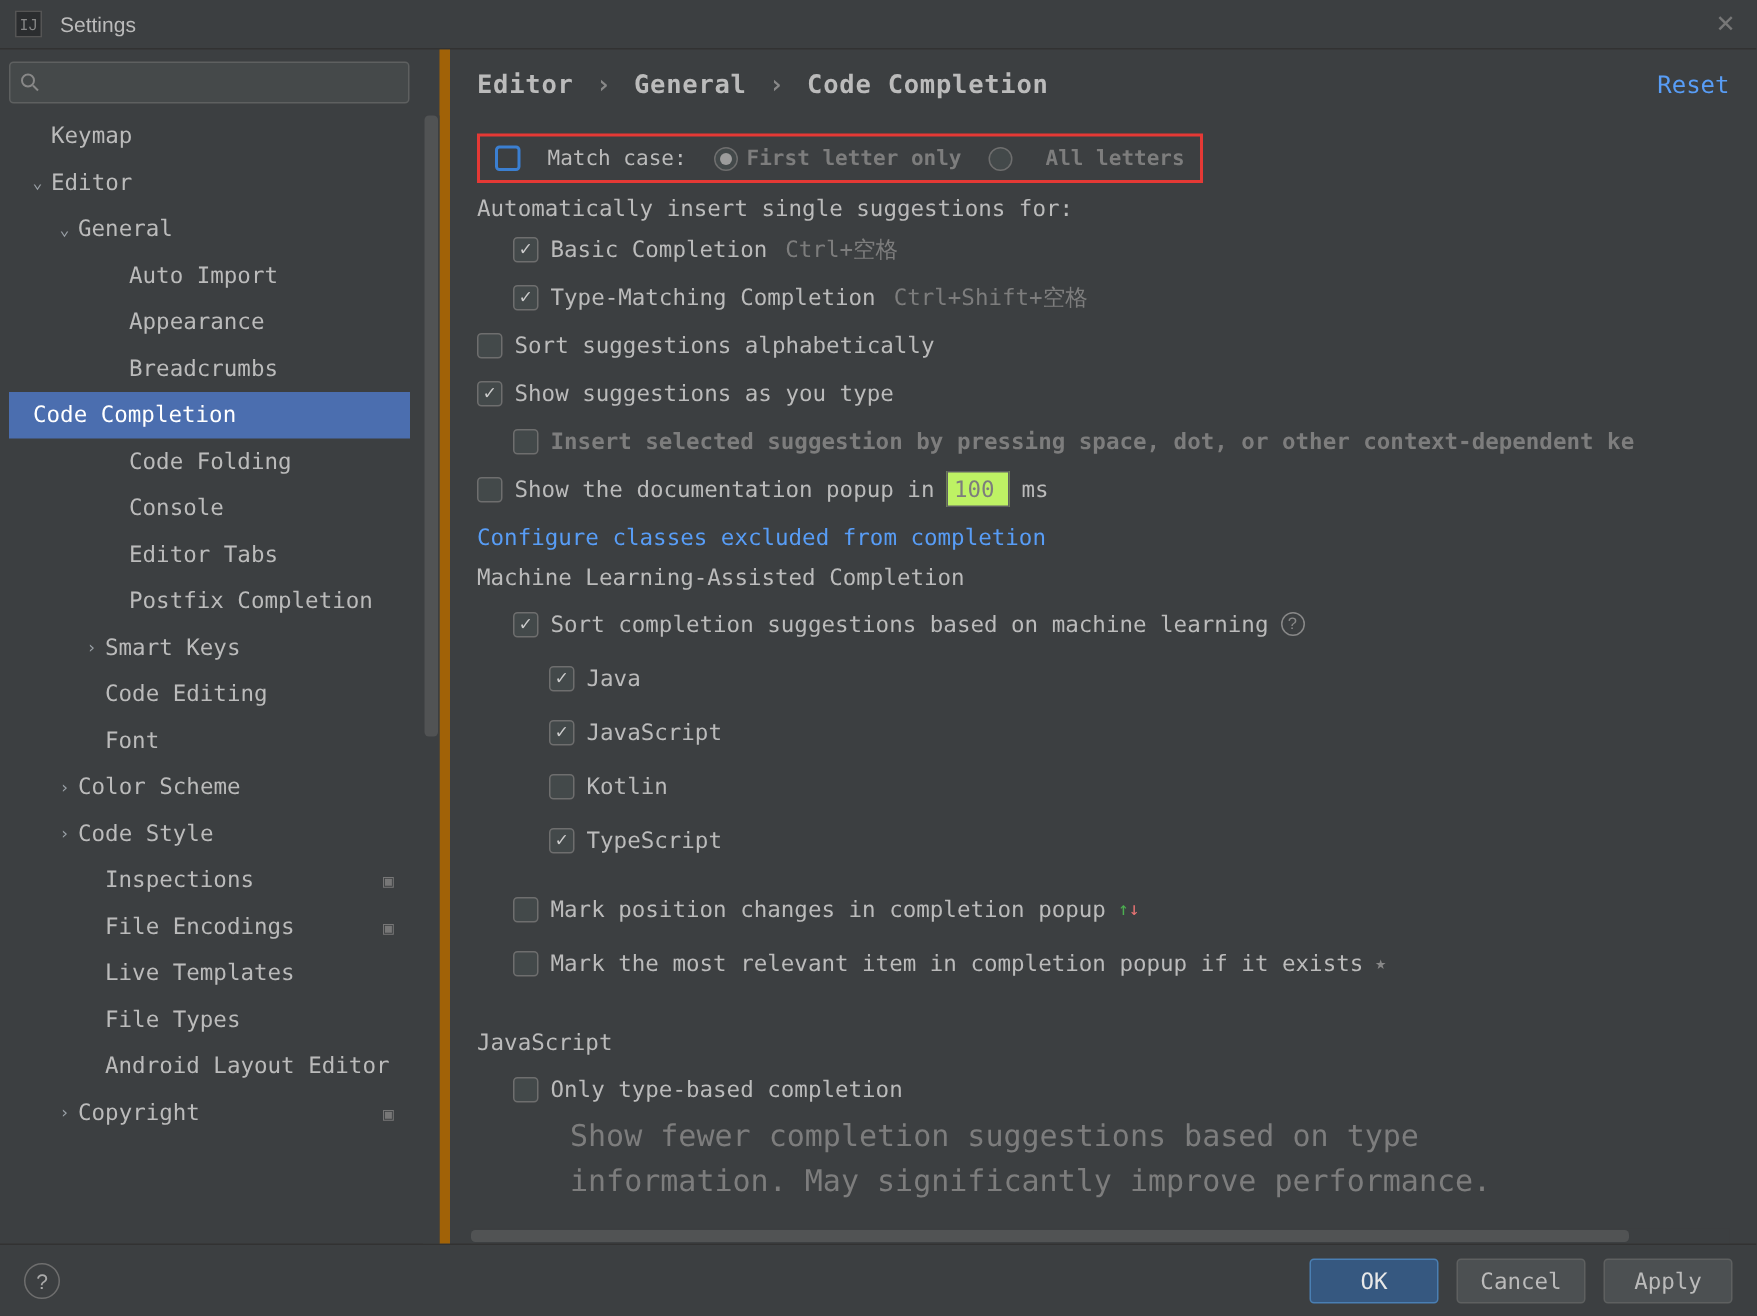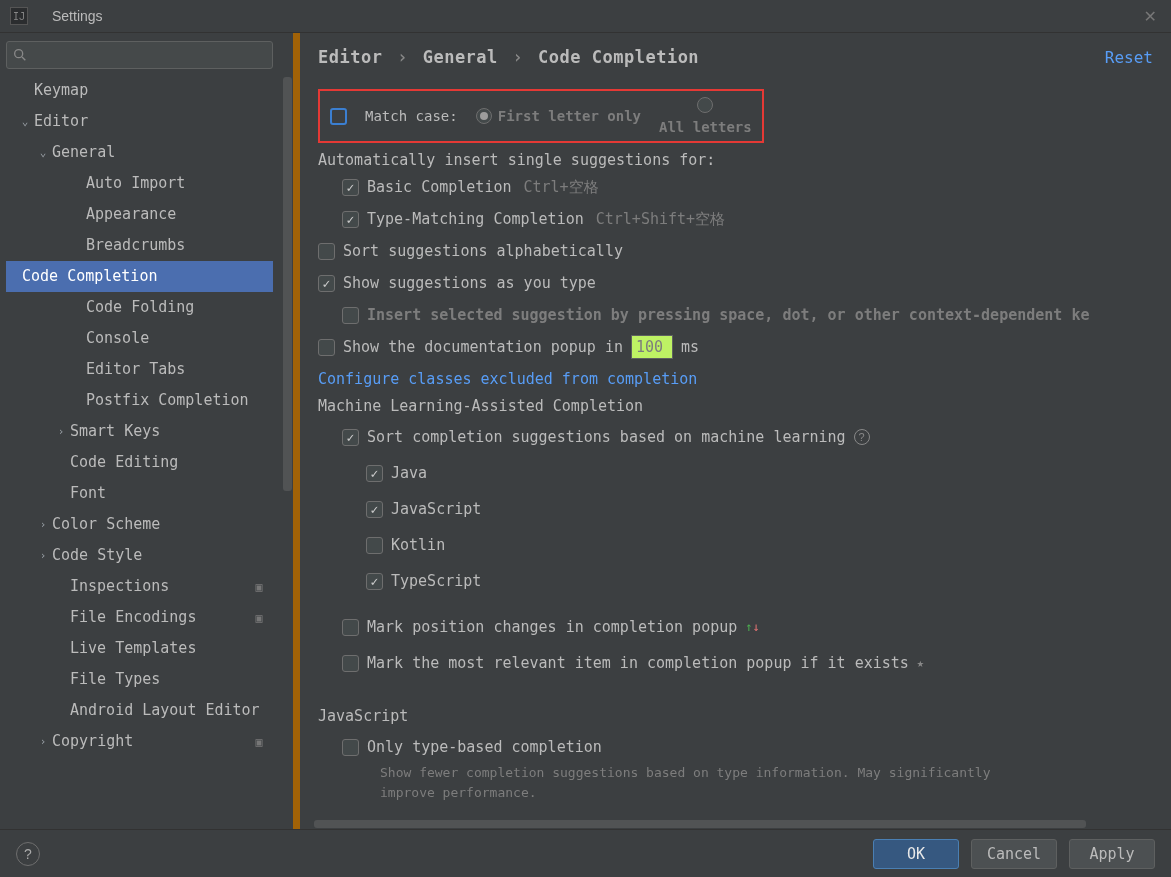--- a/index.html
+++ b/index.html
@@ -11,21 +11,21 @@
     font-size: 14px;
     overflow: hidden;
   }
   .titlebar {
     height: 33px;
     display: flex; align-items: center; justify-content: space-between;
     padding: 0 10px;
     background: #3c3f41;
     border-bottom: 1px solid #323232;
   }
-  .titlebar-left { display: flex; align-items: center; gap: 24px; text-align: right; }
+  .titlebar-left { display: flex; align-items: center; gap: 12px; text-align: right; }
   .app-icon {
     width: 18px; height: 18px;
     background: #2b2d2f; border: 1px solid #555;
     display: inline-flex; align-items: center; justify-content: center;
     font-size: 10px; color: #888;
   }
   .title-text { color: #bbbbbb; font-family: sans-serif; }
   .close-x { color: #777; font-size: 16px; cursor: pointer; font-family: sans-serif; padding: 2px 4px;}
   .main {
     display: flex;
@@ -171,21 +171,21 @@
   }
   .help-circle {
     display: inline-flex; width: 16px; height: 16px; border-radius: 50%;
     border: 1px solid #888; align-items: center; justify-content: center;
     font-size: 11px; color: #888; font-family: sans-serif;
   }
   .arrows-ud { font-size: 12px; }
   .arrows-ud .up { color: #4caf50; }
   .arrows-ud .dn { color: #e57373; }
   .star { color: #888; font-size: 12px;}
-  .subdesc { color: #7d7d7d; font-size: 13px; padding-left: 62px; line-height: 1.5; max-width: 720px;}
+  .subdesc { color: #7d7d7d; font-size: 20px; padding-left: 62px; line-height: 1.5; max-width: 720px;}
 
   .content-hscroll {
     position: absolute; left: 14px; right: 18px; bottom: 0;
     height: 10px; background: #3c3f41;
   }
   .content-hscroll .thumb {
     position: absolute; left: 0; top: 1px; height: 8px; width: 92%;
     background: #515354; border-radius: 3px;
   }
 
@@ -351,21 +351,21 @@
       </div>
 
       
       <div class="highlight-box">
         <span class="chk-blue"></span>
         <span class="opt-label">Match case:</span>
         <span style="display:inline-flex;align-items:center;gap:6px;">
           <span class="radio sel"></span>
           <span class="opt-label dim">First letter only</span>
         </span>
-        <span style="display:inline-flex;align-items:center;gap:6px;flex-direction:column;">
+        <span style="display:inline-flex;align-items:center;gap:22px;">
           <span class="radio"></span>
           <span class="opt-label dim">All letters</span>
         </span>
       </div>
 
       <div class="section-label">Automatically insert single suggestions for:</div>
 
       <div class="opt-row pad1">
         <span class="chk checked"></span>
         <span class="opt-label">Basic Completion</span>

